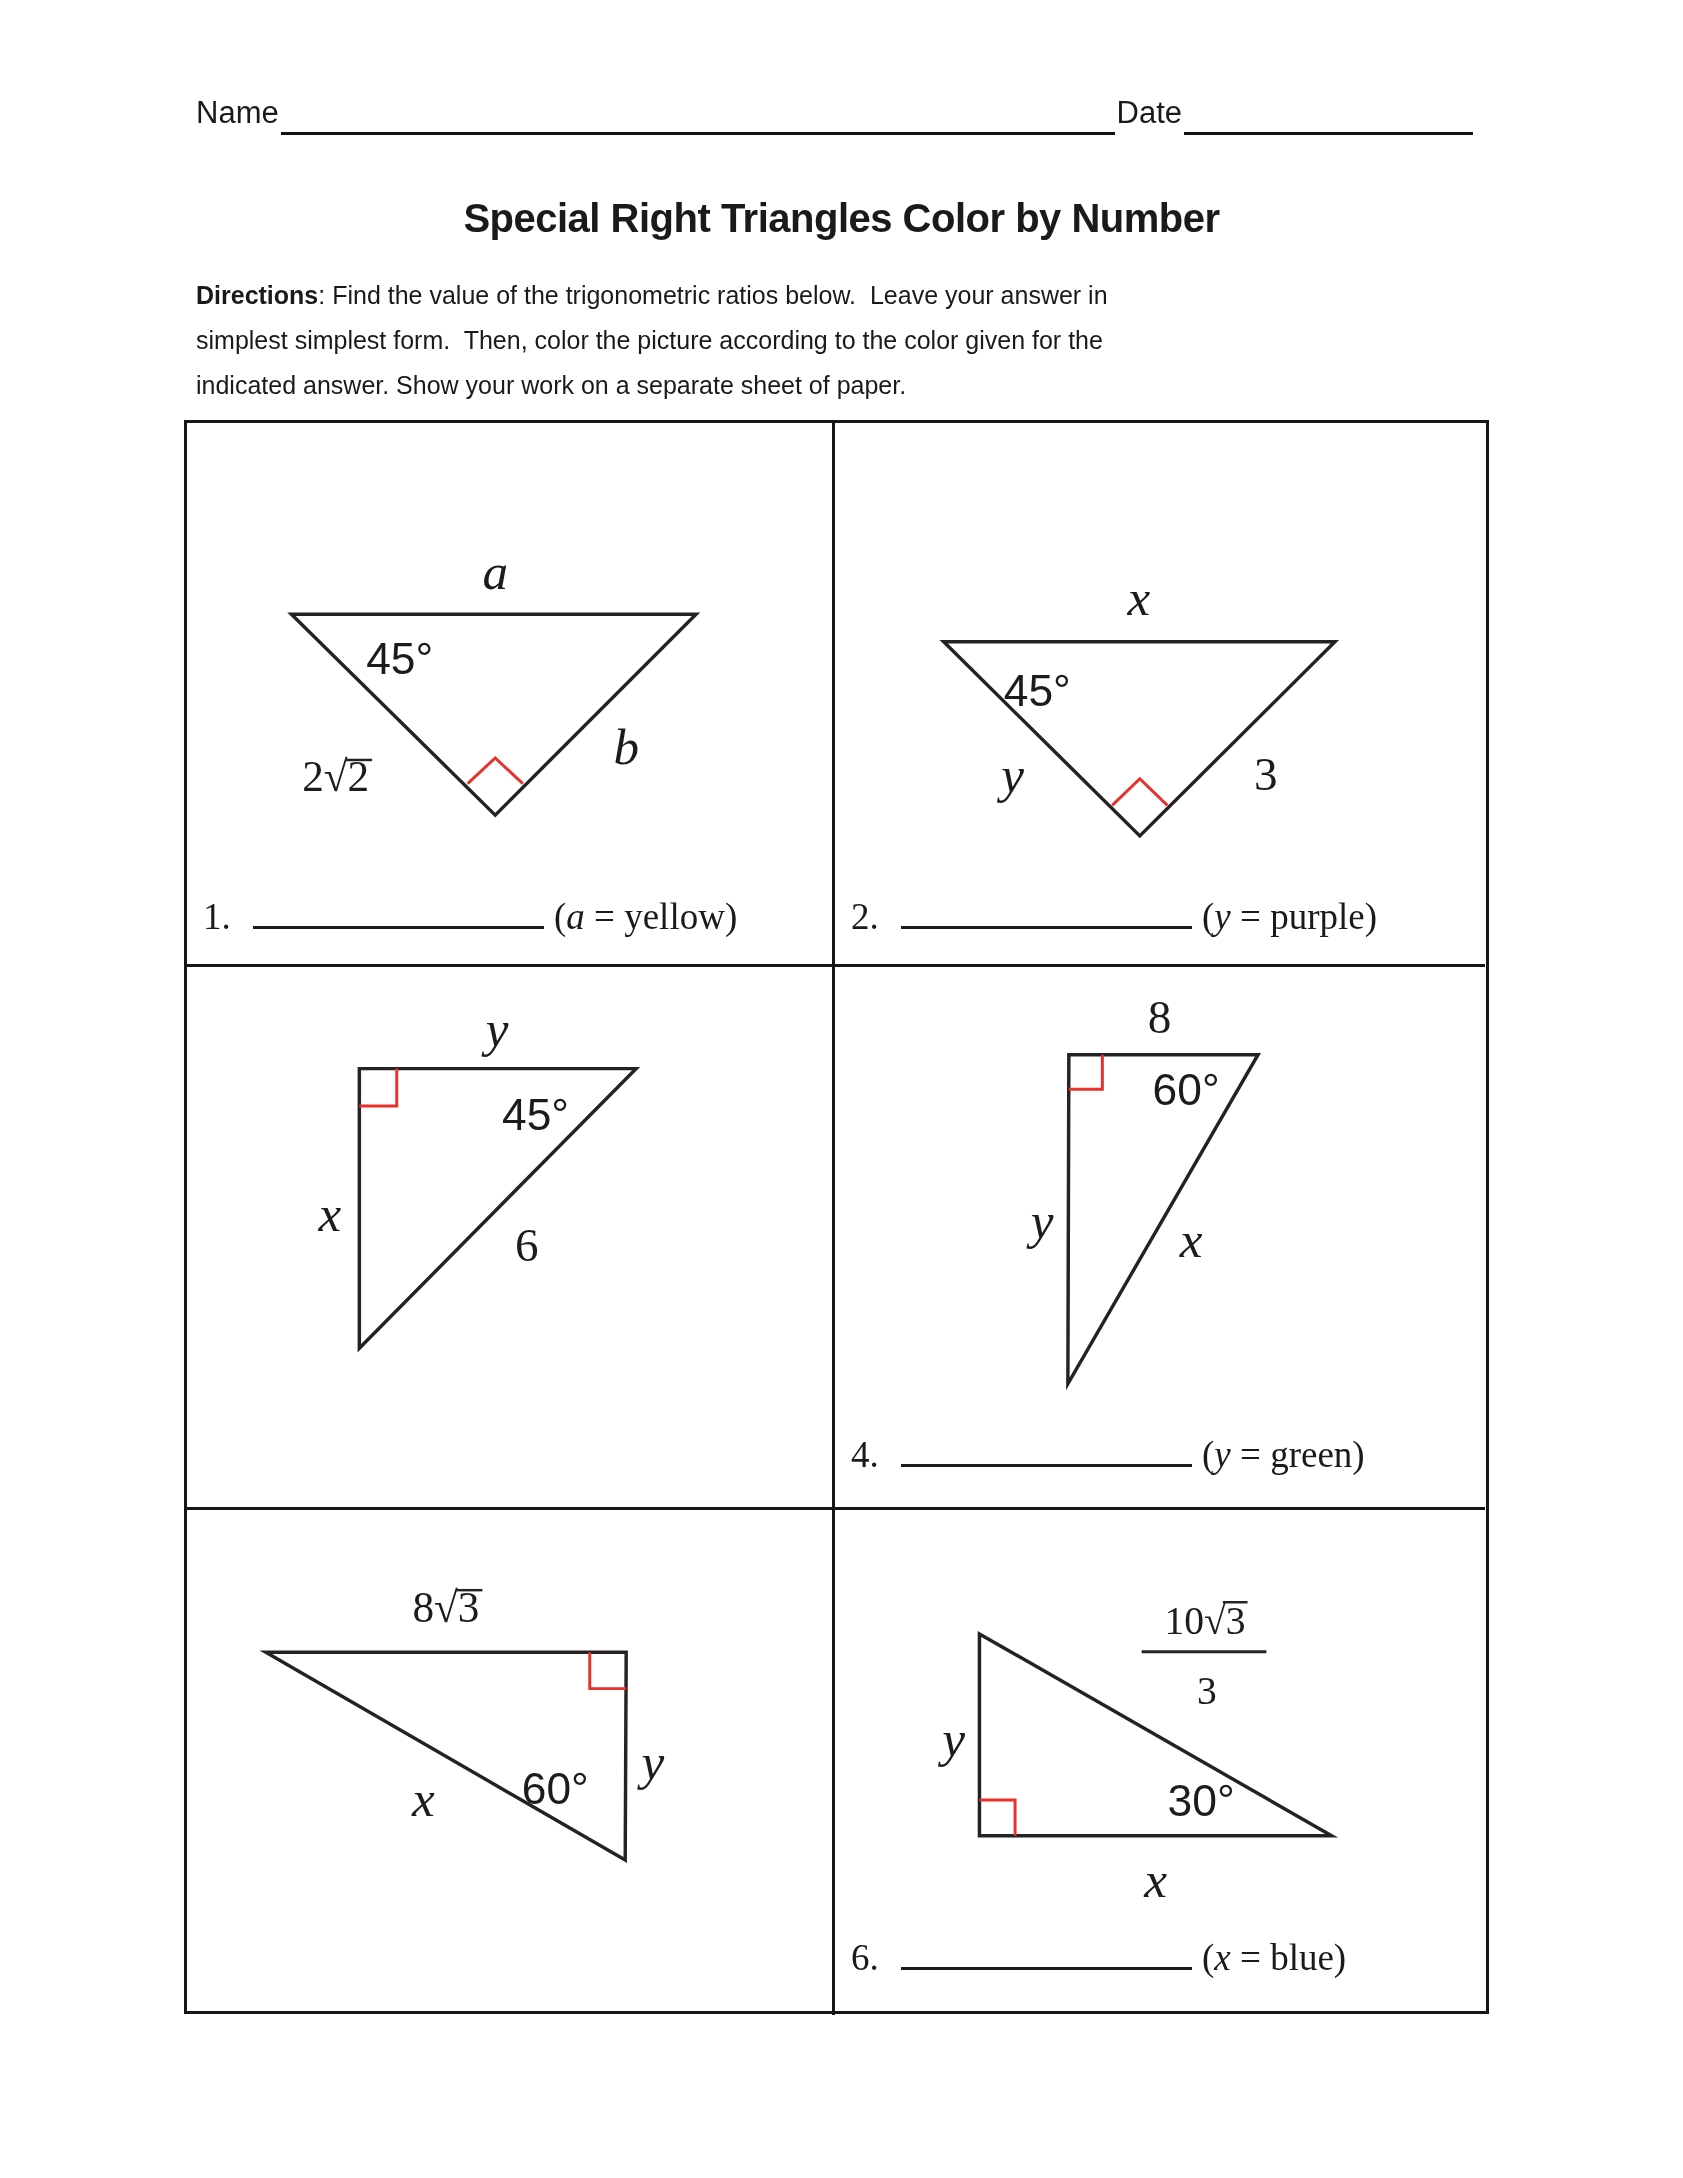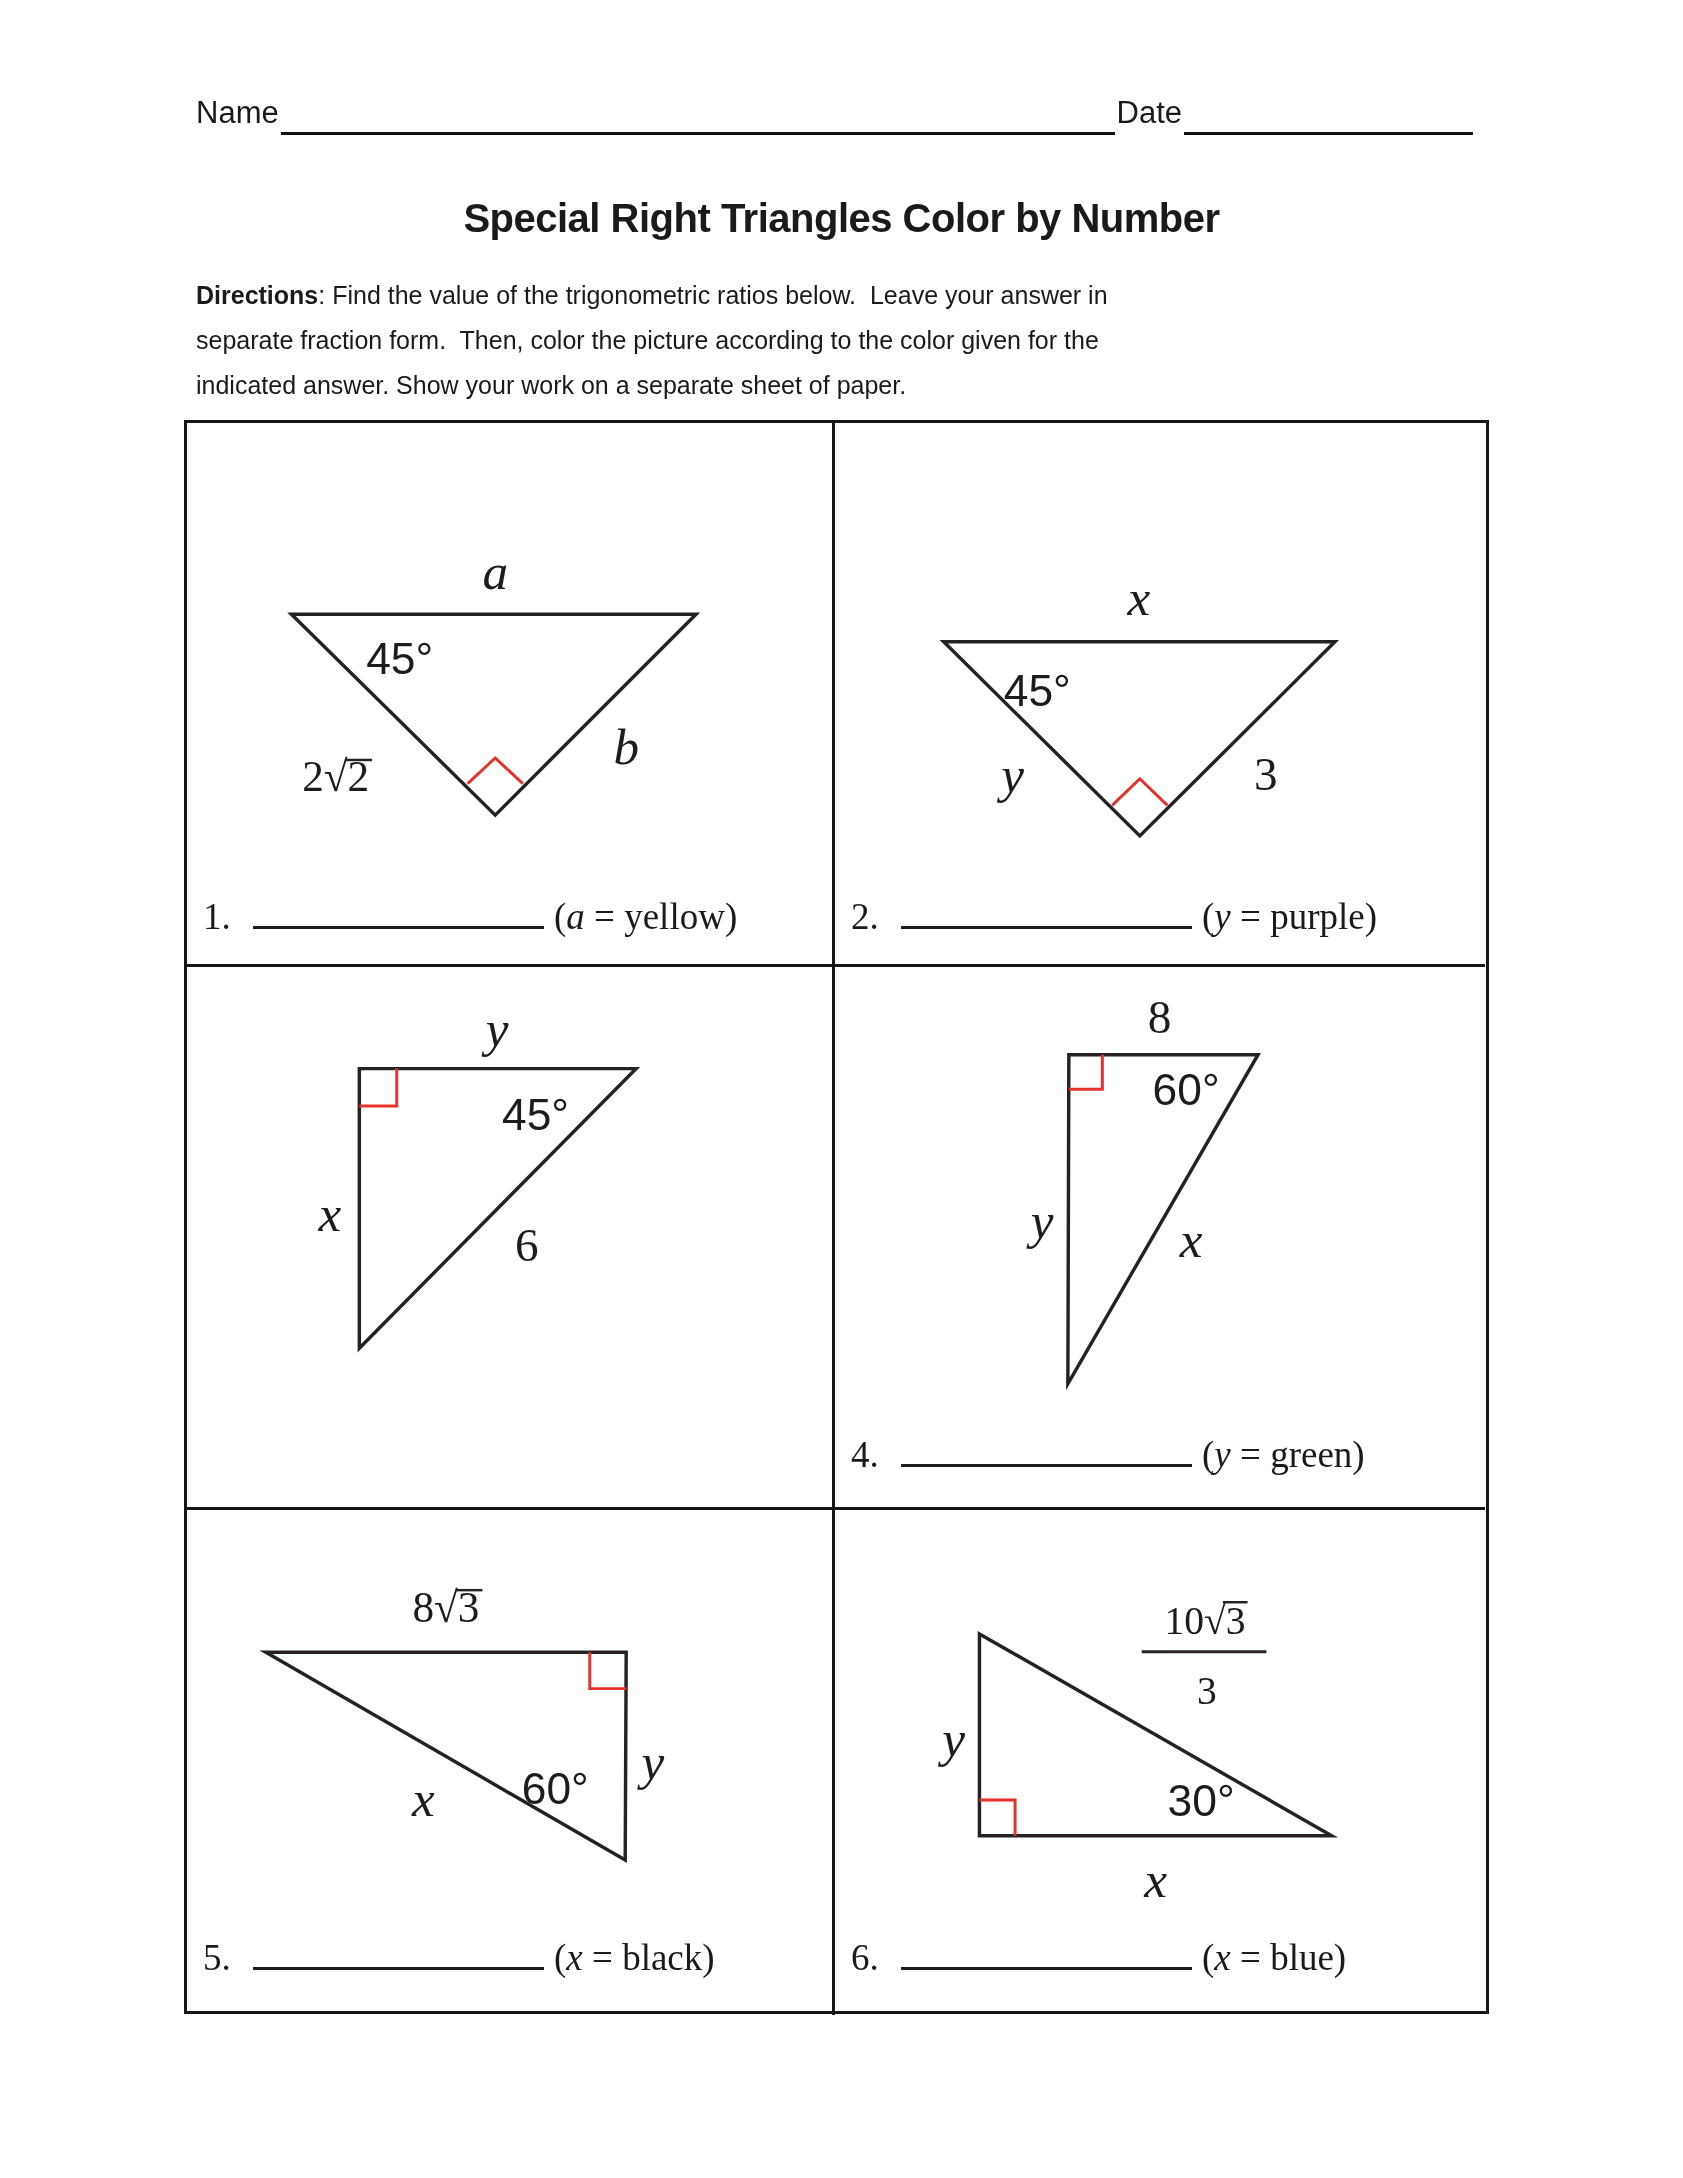--- a/index.html
+++ b/index.html
@@ -67,21 +67,21 @@
     <span class="nd-label">Name</span>
     <span class="nd-fill"></span>
     <span class="nd-label">Date</span>
     <span class="nd-fill-date"></span>
   </div>
 
   <div class="title">Special Right Triangles Color by Number</div>
 
   <div class="directions">
     <span class="dir-line"><span class="dir-bold">Directions</span><span>: Find the value of the trigonometric ratios below.  Leave your answer in</span></span>
-    <span class="dir-line">separate fraction form.  Then, color the picture according to the color given for the</span>
+    <span class="dir-line">simplest simplest form.  Then, color the picture according to the color given for the</span>
     <span class="dir-line">indicated answer. Show your work on a separate sheet of paper.</span>
   </div>
 
   <div class="grid">
 
     <div class="cell b-r b-b row1">
       <svg class="fig" viewBox="0 0 655 549">
         <polygon class="tri" points="106,194 517,194 313,398"></polygon>
         <polyline class="rmark" points="285,366 313,340 341,366"></polyline>
         <text class="t-var" x="313" y="168">a</text>
@@ -137,23 +137,20 @@
     <div class="cell b-r row3">
       <svg class="fig" viewBox="0 0 655 510">
         <polygon class="tri" points="80,143 446,143 445,354"></polygon>
         <polyline class="rmark" points="409,143 409,180 446,180"></polyline>
         <text class="t-rad" x="263" y="112">8√3</text>
         <line class="vinc" x1="273" y1="80" x2="300" y2="80"></line>
         <text class="t-var" x="473" y="272">y</text>
         <text class="t-ang" x="374" y="297">60°</text>
         <text class="t-var" x="240" y="309">x</text>
       </svg>
-      <div class="answer">
-        <span class="ans-num">5.</span><span class="blank"></span><span>(</span><i class="av">x</i><span> = black)</span>
-      </div>
     </div>
 
     <div class="cell row3">
       <svg class="fig" viewBox="0 0 657 510">
         <polygon class="tri" points="146,125 146,329 502,329"></polygon>
         <polyline class="rmark" points="146,293 182,293 182,329"></polyline>
         <text class="t-frac" x="374" y="125">10√3</text>
         <line class="vinc" x1="392" y1="93" x2="417" y2="93"></line>
         <line class="fbar" x1="310" y1="143" x2="436" y2="143"></line>
         <text class="t-frac" x="376" y="196">3</text>

